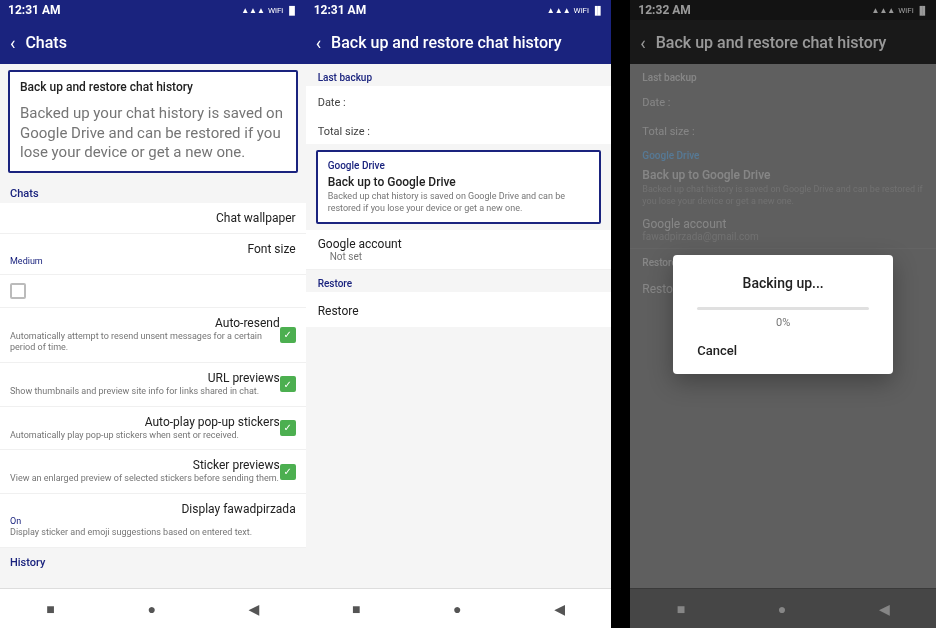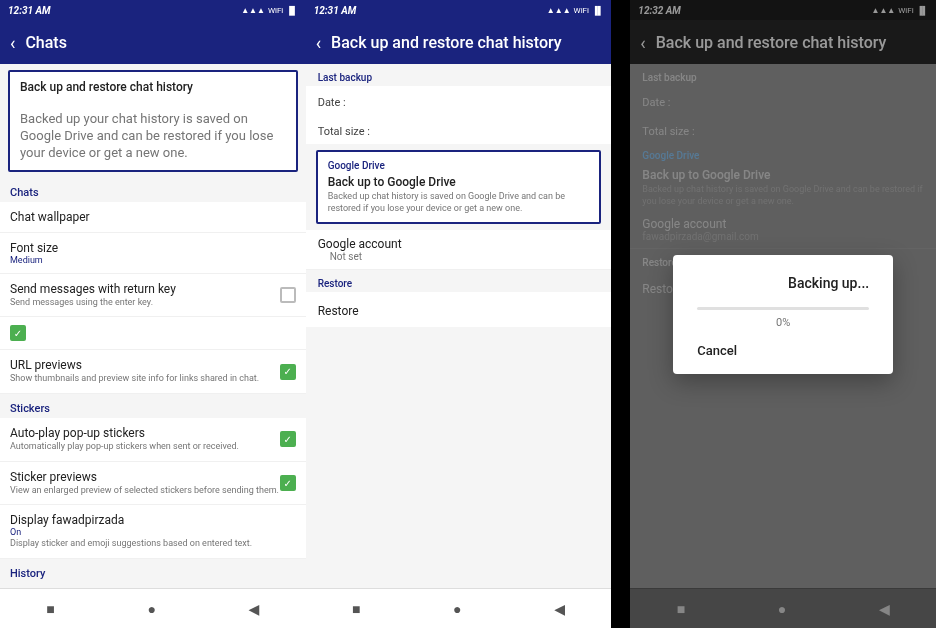--- a/index.html
+++ b/index.html
@@ -29,23 +29,22 @@
       background: #1a237e;
       display: flex;
       align-items: center;
       justify-content: space-between;
       padding: 0 8px;
       flex-shrink: 0;
     }
     .status-bar.dark { background: #2a2a2a; }
     .status-time {
       color: #fff;
-      font-size: 10px;
+      font-size: 12px;
       font-weight: bold;
-      font-style: italic;
     }
     .status-icons {
       display: flex;
       align-items: center;
       gap: 3px;
     }
     .status-icons span {
       color: #fff;
       font-size: 8px;
     }
@@ -85,23 +84,23 @@
       margin: 6px 8px;
       padding: 8px 10px;
       border-radius: 2px;
     }
     .highlight-box .item-title {
       font-size: 12px;
       font-weight: 500;
       color: #212121;
     }
     .highlight-box .item-desc {
-      font-size: 13px;
+      font-size: 15px;
       color: #757575;
-      margin-top: 17px;
+      margin-top: 10px;
       line-height: 1.3;
     }
 
     .section-header {
       padding: 8px 10px 3px 10px;
       font-size: 11px;
       color: #1a237e;
       font-weight: 500;
     }
 
@@ -110,20 +109,21 @@
       padding: 8px 10px;
       border-bottom: 1px solid #f0f0f0;
       display: flex;
       align-items: center;
       justify-content: space-between;
     }
     .settings-item-left { flex: 1; }
     .settings-item-title {
       font-size: 12px;
       color: #212121;
+      text-align: right;
     }
     .settings-item-sub {
       font-size: 9px;
       color: #1a237e;
     }
     .settings-item-desc {
       font-size: 9px;
       color: #757575;
       margin-top: 1px;
       line-height: 1.3;
@@ -261,21 +261,21 @@
       background: #fff;
       border-radius: 4px;
       padding: 20px 24px 16px;
       width: 220px;
       box-shadow: 0 8px 24px rgba(0,0,0,0.3);
     }
     .dialog-title {
       font-size: 14px;
       font-weight: 500;
       color: #212121;
-      text-align: right;
+      text-align: center;
       margin-bottom: 16px;
     }
     .dialog-progress-bar-bg {
       width: 100%;
       height: 3px;
       background: #e0e0e0;
       border-radius: 2px;
       margin-bottom: 6px;
     }
     .dialog-progress-bar {
@@ -331,38 +331,37 @@
         <div class="settings-item-title">Chat wallpaper</div>
       </div>
     </div>
     <div class="settings-item">
       <div class="settings-item-left">
         <div class="settings-item-title">Font size</div>
         <div class="settings-item-sub">Medium</div>
       </div>
     </div>
     <div class="settings-item">
-      <div class="settings-item-left">
-        <div class="settings-item-title">Send messages with return key</div>
-        <div class="settings-item-desc">Send messages using the enter key.</div>
-      </div>
       <div class="checkbox"></div>
     </div>
     <div class="settings-item">
+      <div class="settings-item-left">
+        <div class="settings-item-title">Auto-resend</div>
+        <div class="settings-item-desc">Automatically attempt to resend unsent messages for a certain period of time.</div>
+      </div>
       <div class="checkbox checked">✓</div>
     </div>
     <div class="settings-item">
       <div class="settings-item-left">
         <div class="settings-item-title">URL previews</div>
         <div class="settings-item-desc">Show thumbnails and preview site info for links shared in chat.</div>
       </div>
       <div class="checkbox checked">✓</div>
     </div>
 
-    <div class="section-header">Stickers</div>
 
     <div class="settings-item">
       <div class="settings-item-left">
         <div class="settings-item-title">Auto-play pop-up stickers</div>
         <div class="settings-item-desc">Automatically play pop-up stickers when sent or received.</div>
       </div>
       <div class="checkbox checked">✓</div>
     </div>
     <div class="settings-item">
       <div class="settings-item-left">

